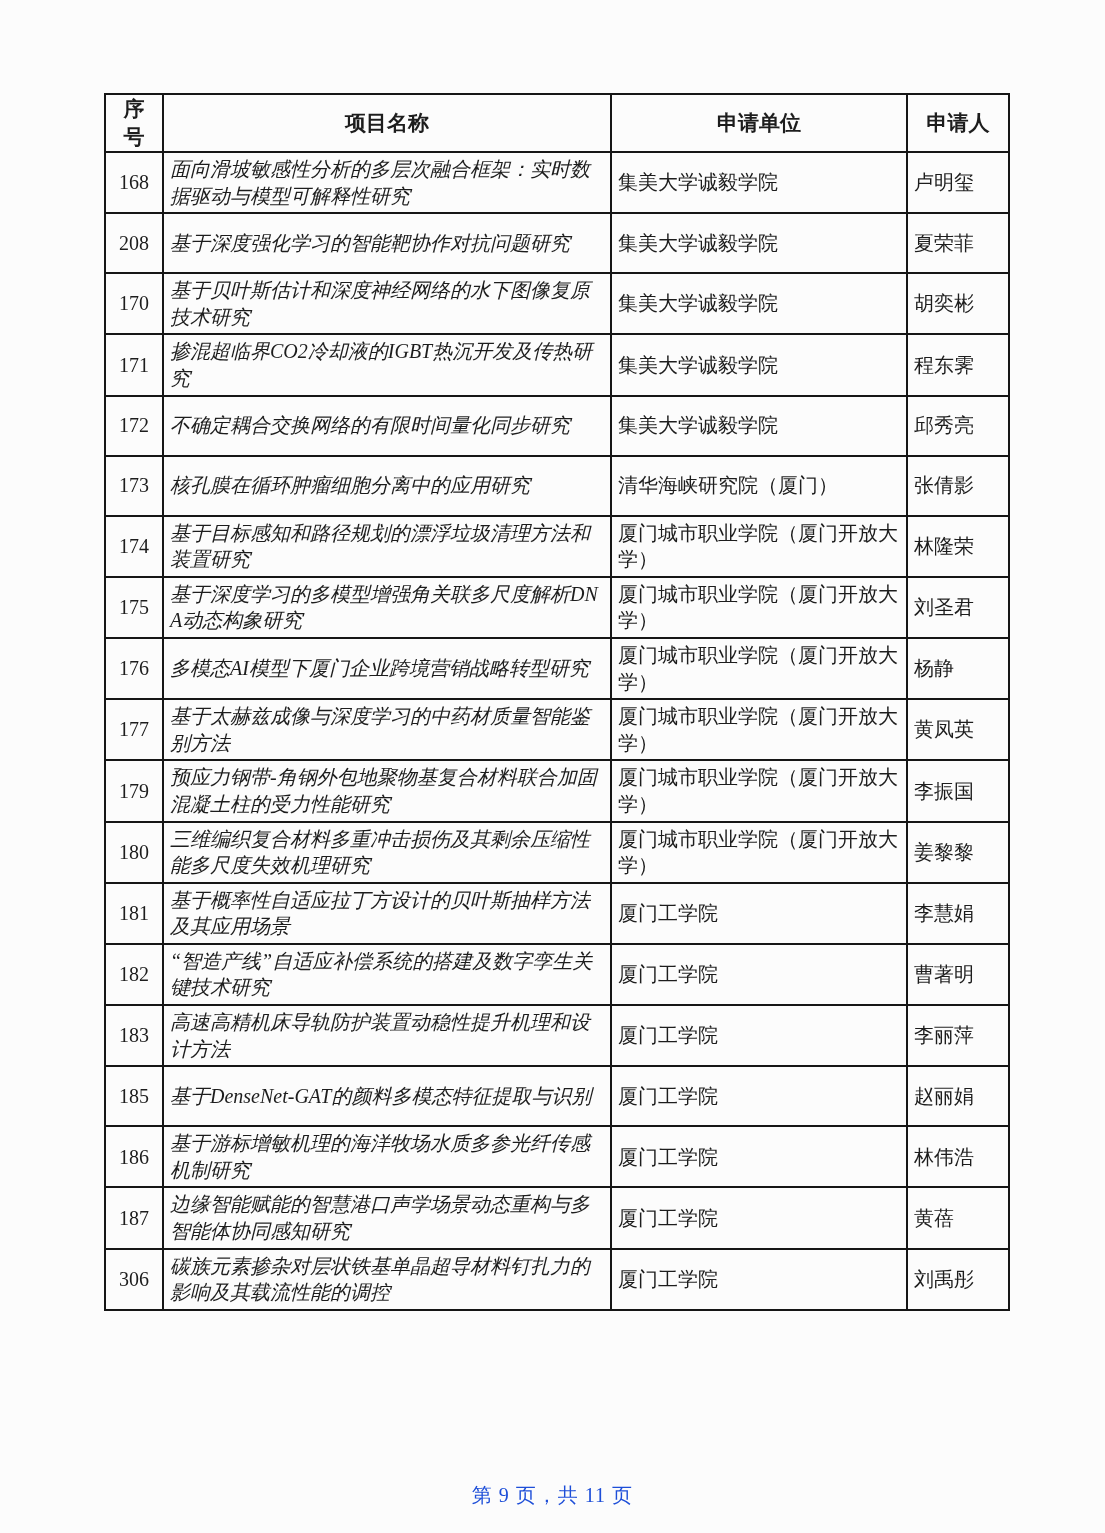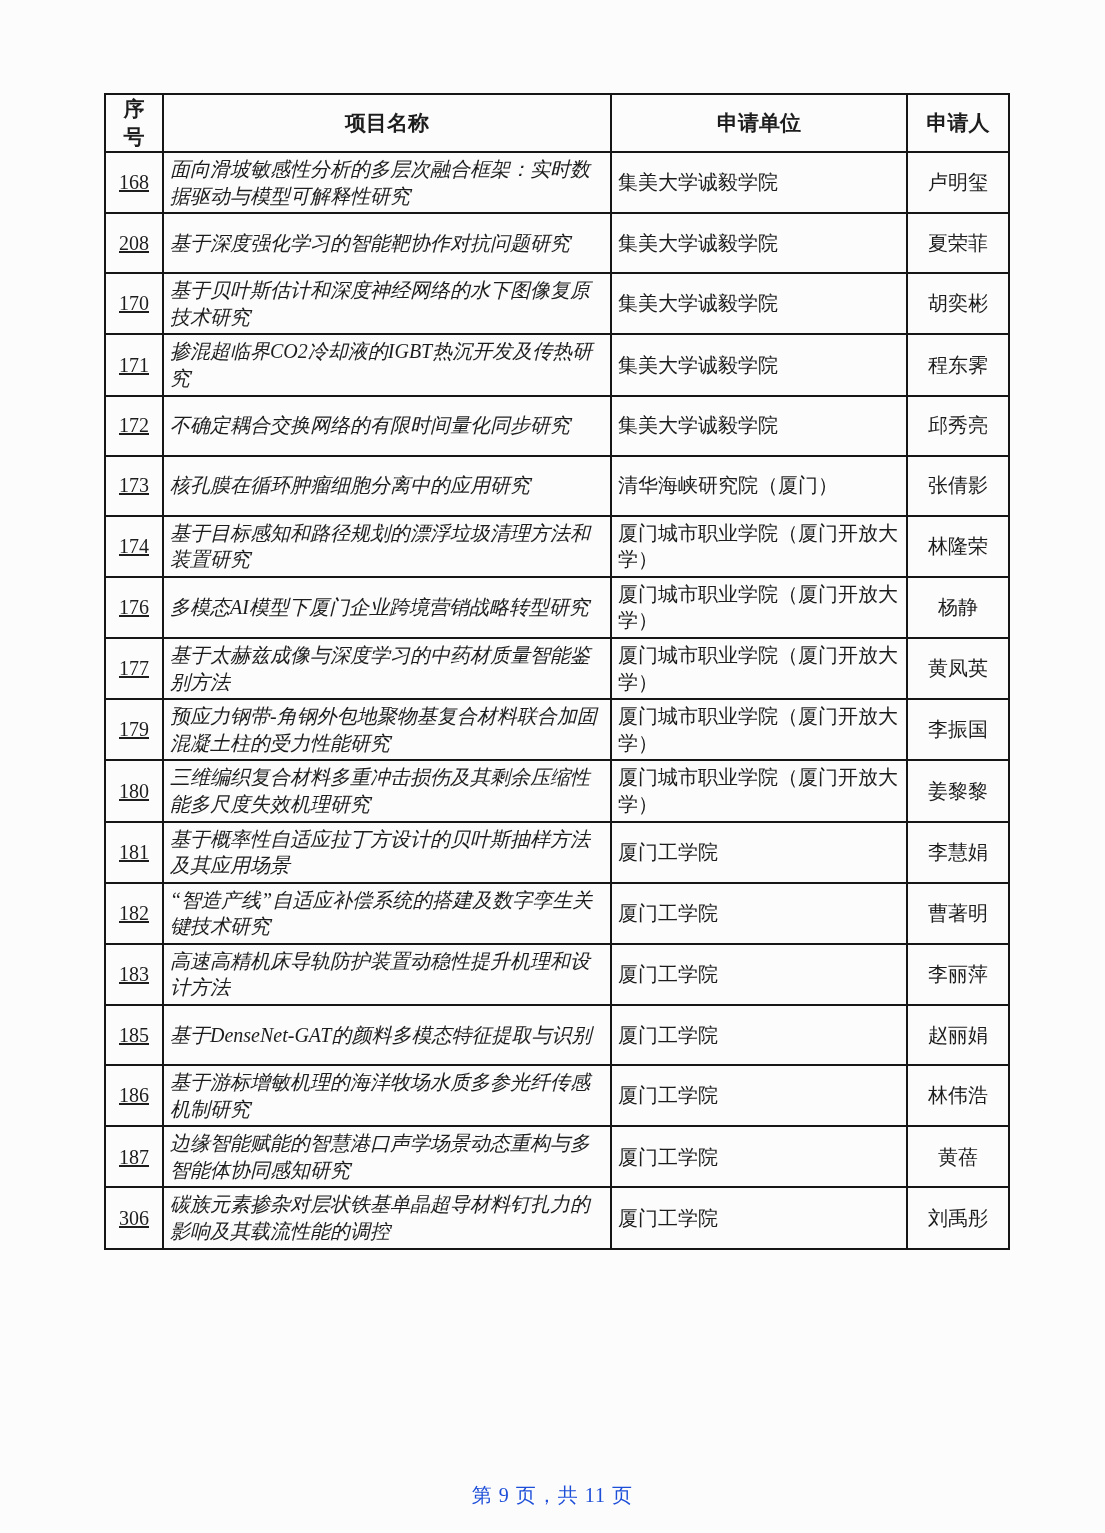--- a/index.html
+++ b/index.html
@@ -39,24 +39,24 @@
   }
   table.projects td {
     border: 2.5px solid #161616;
     font-size: 20px;
     line-height: 1.33;
     padding: 3px 6px;
     vertical-align: middle;
     word-break: break-all;
   }
   table.projects tbody tr { height: 60px; }
-  td.no  { text-align: center; font-size: 19px; text-decoration: underline; }
+  td.no  { text-align: center; font-size: 19px; }
   td.title { text-align: left; font-style: italic; }
   td.org { text-align: left; }
-  td.app { text-align: center; }
+  td.app { text-align: left; }
   .footer {
     position: absolute;
     left: 0;
     top: 1482px;
     width: 100%;
     text-align: center;
     font-size: 20px;
     letter-spacing: 1px;
     color: #1d4ed8;
   }
@@ -117,20 +117,26 @@
           <td class="org">清华海峡研究院（厦门）</td>
           <td class="app">张倩影</td>
         </tr>
         <tr>
           <td class="no">174</td>
           <td class="title">基于目标感知和路径规划的漂浮垃圾清理方法和装置研究</td>
           <td class="org">厦门城市职业学院（厦门开放大学）</td>
           <td class="app">林隆荣</td>
         </tr>
         <tr>
+          <td class="no">175</td>
+          <td class="title">基于深度学习的多模型增强角关联多尺度解析DNA动态构象研究</td>
+          <td class="org">厦门城市职业学院（厦门开放大学）</td>
+          <td class="app">刘圣君</td>
+        </tr>
+        <tr>
           <td class="no">176</td>
           <td class="title">多模态AI模型下厦门企业跨境营销战略转型研究</td>
           <td class="org">厦门城市职业学院（厦门开放大学）</td>
           <td class="app">杨静</td>
         </tr>
         <tr>
           <td class="no">177</td>
           <td class="title">基于太赫兹成像与深度学习的中药材质量智能鉴别方法</td>
           <td class="org">厦门城市职业学院（厦门开放大学）</td>
           <td class="app">黄凤英</td>

